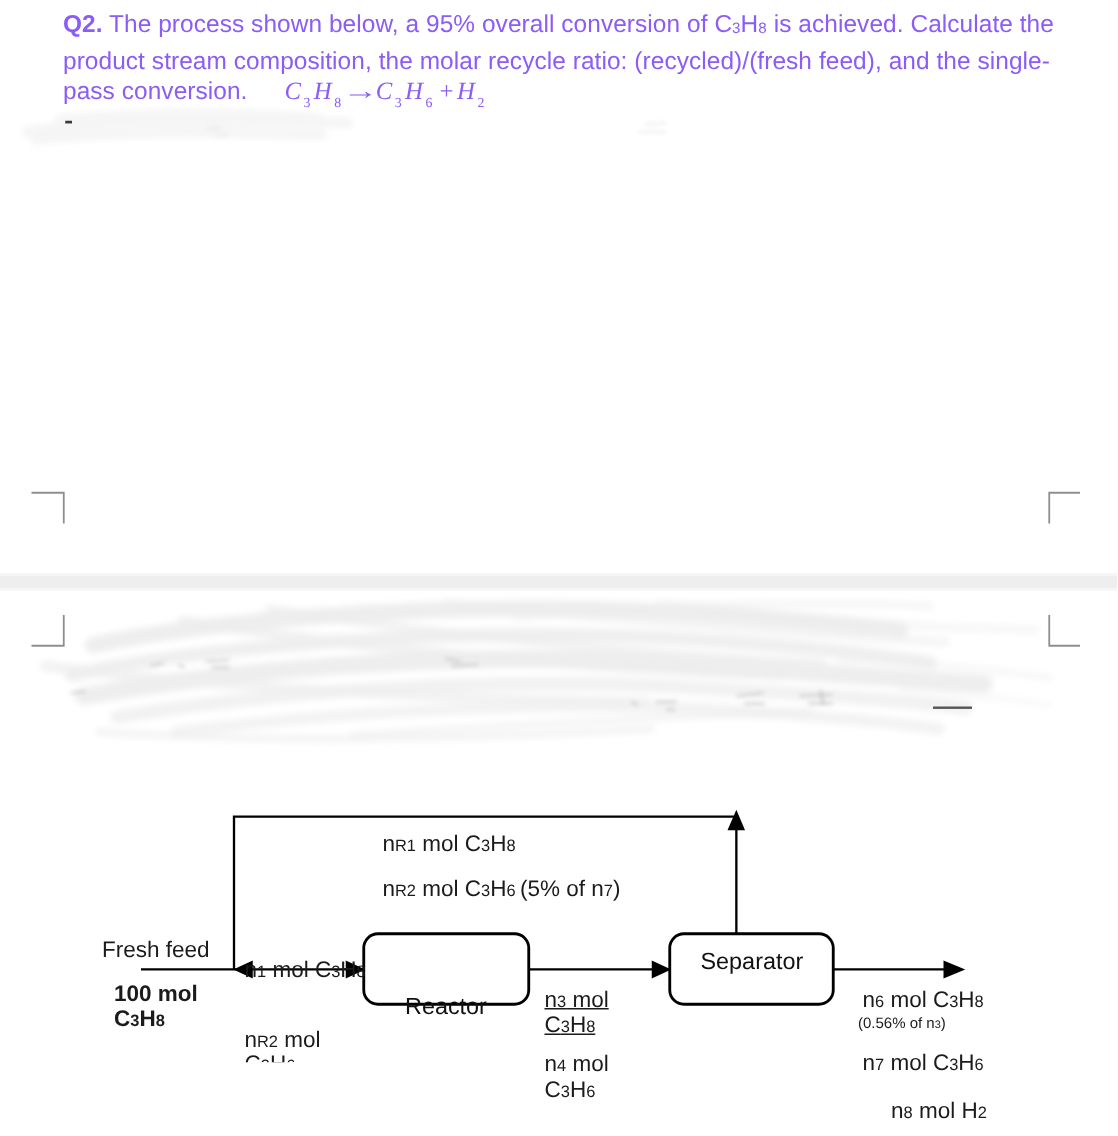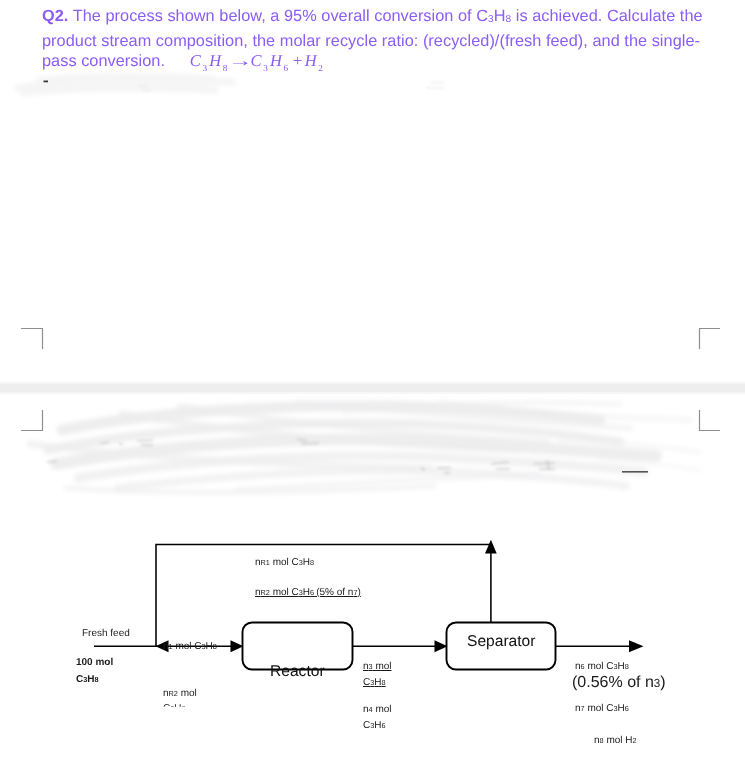--- a/index.html
+++ b/index.html
@@ -23,21 +23,21 @@
   .eqn .arw{font-style:normal;letter-spacing:0;position:relative;top:-0.5px;
             margin:0 2px 0 2.5px;display:inline-block;transform:scaleX(1.45);
             transform-origin:center center;}
   .eqn .lead{letter-spacing:0;}
 
   
   #artefacts{position:absolute;left:0;top:0;}
 
   
   #diagram{position:absolute;left:0;top:0;width:745px;height:757px;}
-  .dlabel{position:absolute;font-size:10px;line-height:17px;color:#1b1b1b;white-space:nowrap;}
+  .dlabel{position:absolute;font-size:15px;line-height:17px;color:#1b1b1b;white-space:nowrap;}
   .boxlabel{position:absolute;font-size:15.6px;color:#111;white-space:nowrap;}
   
   .sb{font-size:0.73em;vertical-align:baseline;}
   
   .clipped{display:inline-block;clip-path:inset(0 0 63% 0);}
 </style>
 </head>
 <body>
 
 <div class="qtext"><span class="qlabel">Q2.</span> <span>The process shown below, a 95% overall conversion of C<span class="sub">3</span>H<span class="sub">8</span> is achieved. Calculate the product stream composition, the molar recycle ratio: (recycled)/(fresh feed), and the single-pass conversion.</span><span class="eqn"><span class="lead">   </span><span>C<span class="s">3</span>H<span class="s">8</span></span><span class="arw">→</span><span>C<span class="s">3</span>H<span class="s">6</span></span><span class="op">+</span><span>H<span class="s">2</span></span></span></div>
@@ -134,23 +134,23 @@
   <g fill="#fff" stroke="#000" stroke-width="1.9">
     <rect x="242.5" y="622.5" rx="9.5" ry="9.5" width="110" height="47"></rect>
     <rect x="446.5" y="622.5" rx="9.5" ry="9.5" width="109" height="47"></rect>
   </g>
 </svg>
 
 <div class="boxlabel" style="left:270px;top:633px;margin-top:30px;">Reactor</div>
 <div class="boxlabel" style="left:467px;top:633px;text-align:center;">Separator</div>
 
 <div class="dlabel" style="left:255px;top:554px;">n<span class="sb">R1</span> mol C<span class="sb">3</span>H<span class="sb">8</span></div>
-<div class="dlabel" style="left:255px;top:584px;text-decoration:underline;">n<span class="sb">R2</span> mol C<span class="sb">3</span>H<span class="sb">6</span> (5% of n<span class="sb">7</span>)</div>
+<div class="dlabel" style="left:255px;top:584px;">n<span class="sb">R2</span> mol C<span class="sb">3</span>H<span class="sb">6</span> (5% of n<span class="sb">7</span>)</div>
 
-<div class="dlabel" style="left:82px;top:625px;">Fresh feed</div>
+<div class="dlabel" style="left:68px;top:625px;">Fresh feed</div>
 <div class="dlabel" style="left:76px;top:654px;line-height:17px;font-weight:bold;">
   <span>100 mol</span><br>
   <span>C<span class="sb">3</span>H<span class="sb">8</span></span>
 </div>
 
 <div class="dlabel" style="left:163px;top:638px;">n<span class="sb">1</span> mol C<span class="sb">3</span>H<span class="sb">8</span></div>
 <div class="dlabel" style="left:163px;top:687px;line-height:14.5px;">
   <span>n<span class="sb">R2</span> mol</span><br>
   <span class="clipped">C<span class="sb">3</span>H<span class="sb">6</span></span>
 </div>
@@ -158,15 +158,15 @@
 <div class="dlabel" style="left:363px;top:659px;line-height:16px;text-decoration:underline;">
   <span>n<span class="sb">3</span> mol</span><br>
   <span>C<span class="sb">3</span>H<span class="sb">8</span></span>
 </div>
 <div class="dlabel" style="left:363px;top:702px;line-height:16px;">
   <span>n<span class="sb">4</span> mol</span><br>
   <span>C<span class="sb">3</span>H<span class="sb">6</span></span>
 </div>
 
 <div class="dlabel" style="left:575px;top:658px;text-align:center;">n<span class="sb">6</span> mol C<span class="sb">3</span>H<span class="sb">8</span></div>
-<div class="dlabel" style="left:572px;top:674px;font-size:16px;">(0.56% of n<span class="sb">3</span>)</div>
+<div class="dlabel" style="left:572px;top:674px;font-size:10px;">(0.56% of n<span class="sb">3</span>)</div>
 <div class="dlabel" style="left:575px;top:700px;">n<span class="sb">7</span> mol C<span class="sb">3</span>H<span class="sb">6</span></div>
 <div class="dlabel" style="left:575px;top:732px;margin-left:19px;">n<span class="sb">8</span> mol H<span class="sb">2</span></div>
 
 </body></html>

